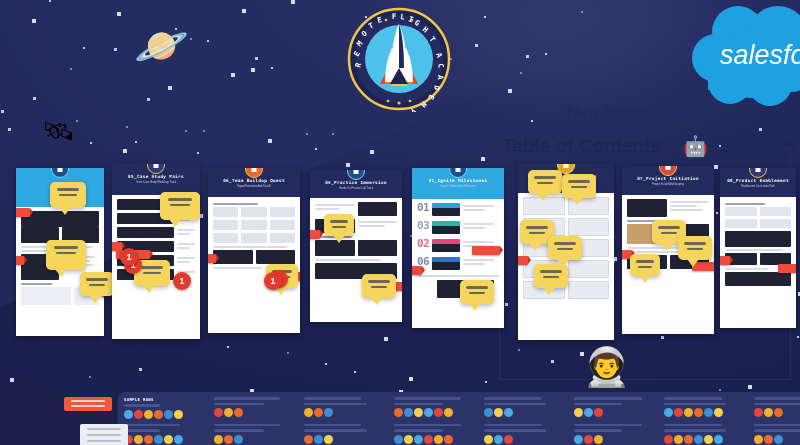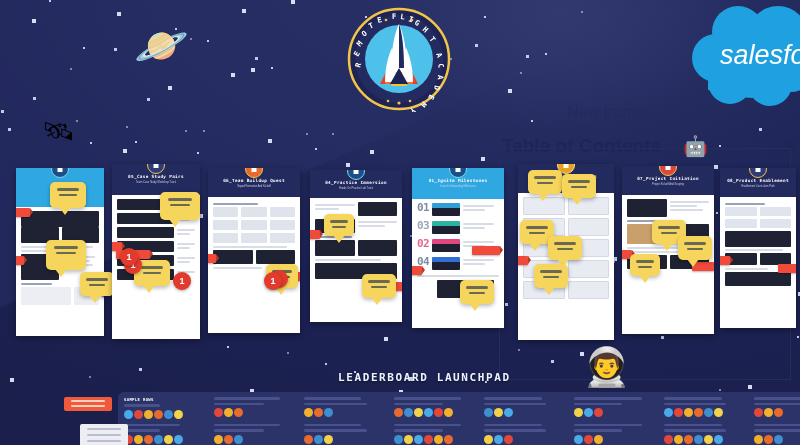--- a/index.html
+++ b/index.html
@@ -418,21 +418,20 @@
         <circle cx="66" cy="62" r="34"></circle>
         <circle cx="104" cy="62" r="28"></circle>
         <circle cx="44" cy="80" r="22"></circle>
         <circle cx="84" cy="82" r="22"></circle>
         <rect x="22" y="44" width="110" height="44"></rect>
       </g>
       <text x="34" y="62" fill="#ffffff" font-family="Liberation Sans, sans-serif" font-size="27" font-style="italic">salesforce</text>
     </svg>
   </div>
 
-  <div class="section-label" id="leader-label">LEADERBOARD LAUNCHPAD</div>
 
   <div class="emoji" id="planet-emoji">🪐</div>
   <div class="emoji" id="satellite-emoji">🛰</div>
   <div class="emoji" id="astronaut-emoji">👨‍🚀</div>
   <div class="emoji" id="robot-emoji">🤖</div>
 
   <div id="boards-layer">
       <div class="board" style="left: 16px; top: 168px; width: 88px; height: 168px;">
         <div class="board-head blue" style="height: 30px;">
           <div class="head-crest cyan">
@@ -652,21 +651,21 @@
           </div>
           <div class="numrow">
             <span class="num" style="color: rgb(224, 106, 142);">02</span>
             <span class="nthumb" style="background: linear-gradient(rgb(224, 72, 127) 0px, rgb(224, 72, 127) 38%, rgb(28, 32, 48) 38%, rgb(28, 32, 48) 100%);"></span>
             <span class="ncap">
               <div class="line" style="width:85%"></div>
               <div class="line" style="width:60%"></div>
             </span>
           </div>
           <div class="numrow">
-            <span class="num" style="color: rgb(126, 139, 166);">04</span>
+            <span class="num" style="color: rgb(126, 139, 166);">06</span>
             <span class="nthumb" style="background: linear-gradient(rgb(47, 111, 214) 0px, rgb(47, 111, 214) 38%, rgb(28, 32, 48) 38%, rgb(28, 32, 48) 100%);"></span>
             <span class="ncap">
               <div class="line" style="width:85%"></div>
               <div class="line" style="width:60%"></div>
             </span>
           </div>
           <div>
             <div class="line" style="width:100%"></div>
             <div class="thumb" style="height:18px;margin-top:3px;width:70%;margin-left:24%"></div>
           </div>

